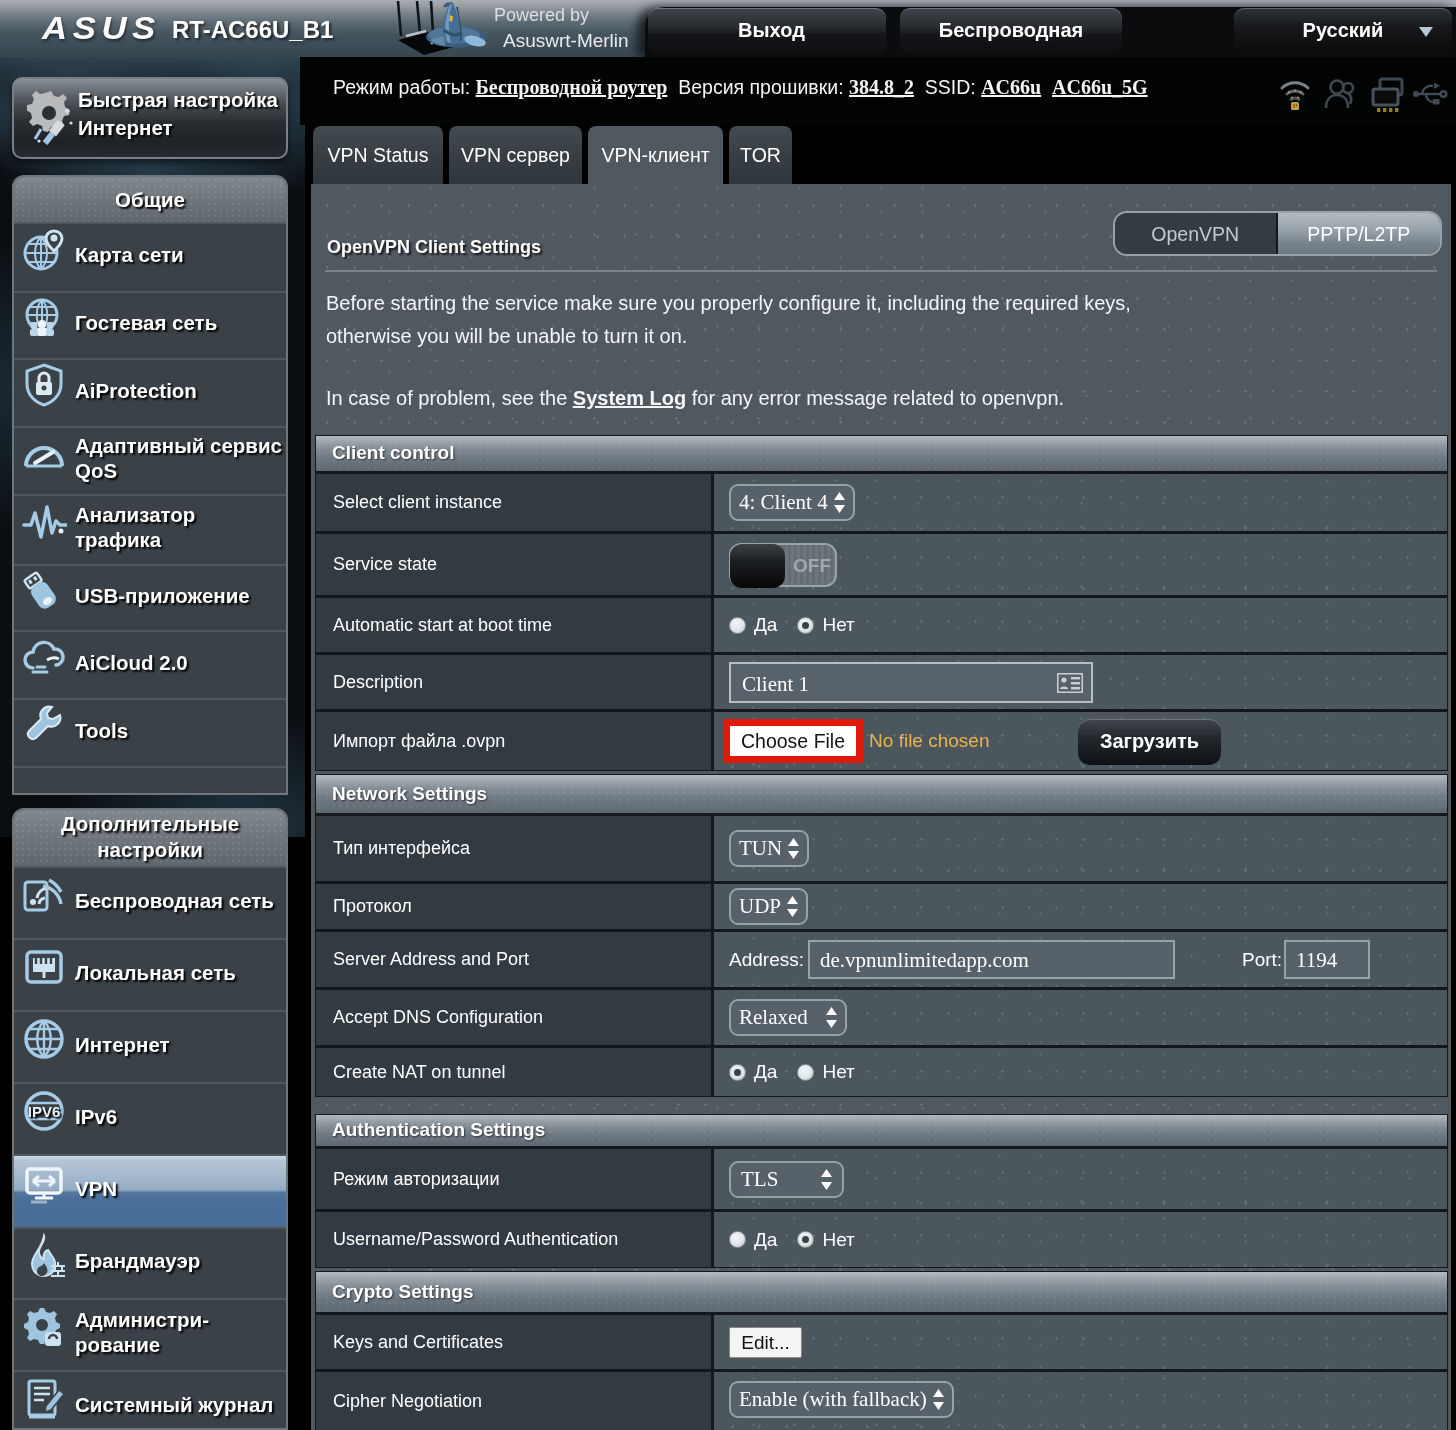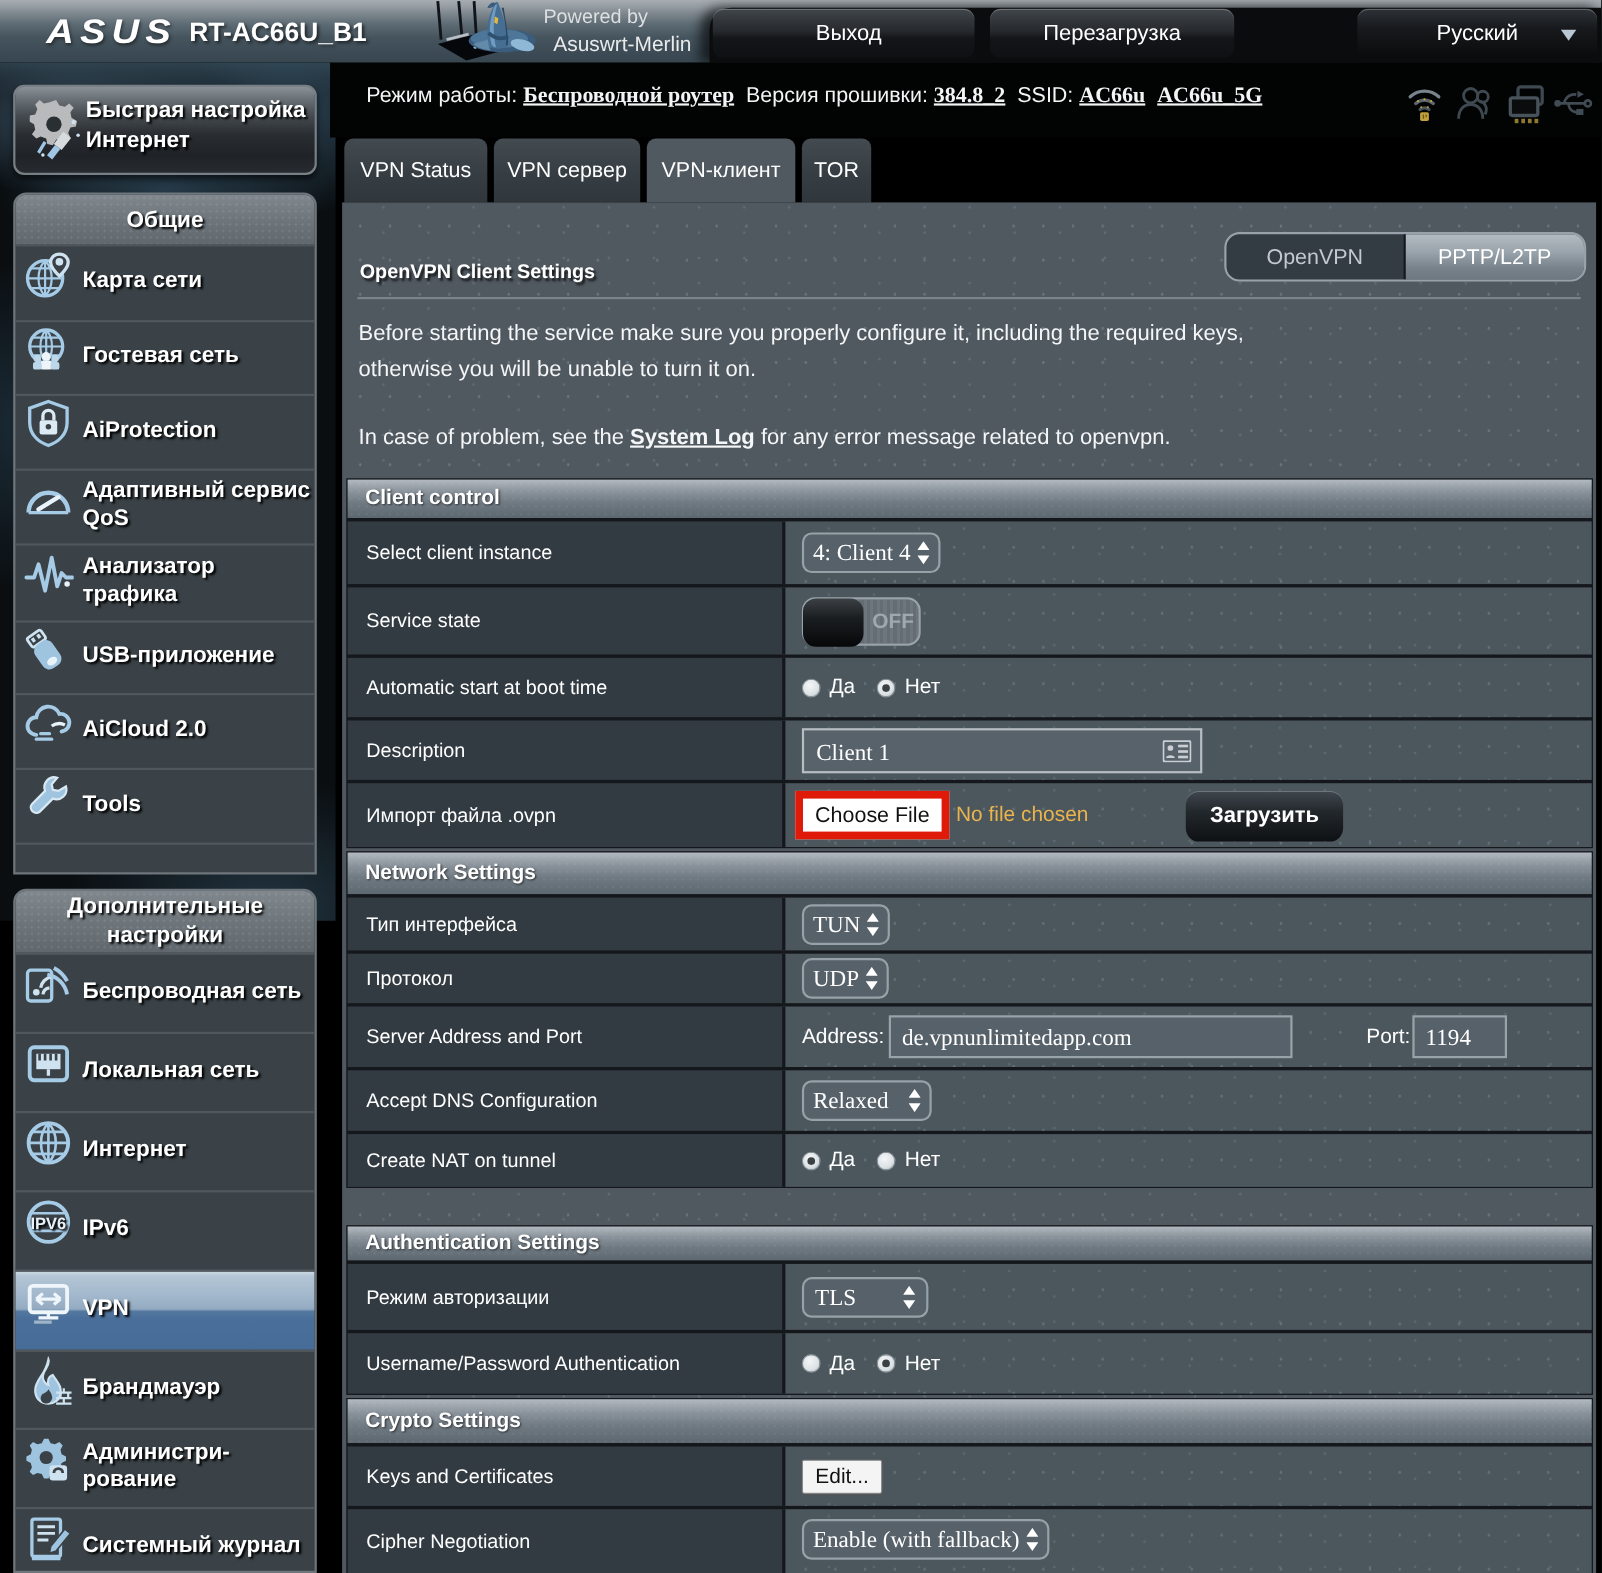--- a/index.html
+++ b/index.html
@@ -13,21 +13,21 @@
   #banner .blackr { position:absolute; left:645px; top:7px; width:811px; height:50px;
     background:#0a0c0d; border-top-left-radius:20px; box-shadow:-8px 0 10px rgba(10,12,13,.7); }
   #logo { position:absolute; left:42px; top:11px; color:#fff; font-weight:bold;
     font-style:italic; font-size:31px; letter-spacing:5px; transform:scaleX(1.12);
     transform-origin:left; text-shadow:1px 2px 3px rgba(0,0,0,.5); }
   #model { position:absolute; left:172px; top:16px; color:#fff; font-weight:bold;
     font-size:24px; text-shadow:2px 2px 3px rgba(0,0,0,.6); }
   #powered { position:absolute; left:494px; top:5px; color:#dddfe1; font-size:18px; }
   #powered .l2 { display:block; margin-left:9px; margin-top:4px; font-size:19px; color:#e8eaeb; }
   .topbtn { position:absolute; top:8px; height:45px; border-radius:10px; color:#fff;
-    font-weight:normal; font-size:20px; text-align:center; line-height:44px;
+    font-weight:bold; font-size:20px; text-align:center; line-height:44px;
     background:linear-gradient(180deg,#40464b 0%,#26292d 45%,#131518 60%,#0e1012 100%);
     box-shadow:inset 0 1px 0 rgba(255,255,255,.25); }
   #btn-exit { left:648px; width:238px; }
   #btn-reboot { left:900px; width:222px; }
   #btn-lang { left:1234px; width:218px;
     background:linear-gradient(180deg,#2e3338 0%,#17191c 40%,#0a0b0c 100%); }
   #btn-lang .tri { position:absolute; right:19px; top:19px; width:0; height:0;
     border-left:7px solid transparent; border-right:7px solid transparent;
     border-top:10px solid #b7c7d3; }
 
@@ -155,21 +155,21 @@
       <path d="M60 40 a30 10 0 0 0 16 6 q-3-5-2-10 z" fill="#648aa9"></path>
       <path d="M75 41 C71 30 73 16 80 3 C81 1 82 1 83 3 C87 13 91 28 92 41 C86 46 79 45 75 41 Z" fill="#456e92"></path>
       <path d="M80 4 C75 17 74 30 77 41 C79 43 80 43 81 43 C78 32 78 17 82 4 Z" fill="#6f9cc0"></path>
       <path d="M86 7 C89 17 91 30 90 42 L92 40 C92 29 89 16 88 7 Z" fill="#2a4a66"></path>
       <path d="M81 3 C80 6 77 8 73 7 C75 3 78 1 81 3 Z" fill="#3a5d7e"></path>
       <path d="M74 30 q10 8 18 3" stroke="#2f5170" stroke-width="3.4" fill="none"></path>
       <path d="M80 15 l3 1.5 -0.8 5.5 -3-1.5 z" fill="#e2b93e"></path>
     </svg>
     <div id="powered">Powered by<span class="l2">Asuswrt-Merlin</span></div>
     <div class="topbtn" id="btn-exit" style="text-indent:9px;">Выход</div>
-    <div class="topbtn" id="btn-reboot">Перезагрузка</div>
+    <div class="topbtn" id="btn-reboot">Беспроводная</div>
     <div class="topbtn" id="btn-lang">Русский<span class="tri"></span></div>
   </div>
 
   <div id="lefttex"></div>
 
   <div id="infobar">
     <div id="infotext">Режим работы: <b class="lnk">Беспроводной роутер</b>&nbsp;
       Версия прошивки: <b class="lnk">384.8_2</b>&nbsp; SSID: <b class="lnk">AC66u</b>&nbsp;
       <b class="lnk">AC66u_5G</b></div>
     <svg style="position:absolute;left:978px;top:20px;" width="34" height="34" viewBox="0 0 34 34">
@@ -462,21 +462,21 @@
         <div class="rc">
           <span style="margin-left:-6px;display:inline-block;border:7px solid #df1a09;background:#fff;height:44px;line-height:31px;padding:0 11px;color:#111;font-size:19.5px;">Choose File</span>
           <span style="margin-left:6px;color:#e9b44c;font-size:19px;">No file chosen</span>
           <span style="position:absolute;left:364px;top:7px;width:143px;height:46px;border-radius:12px;background:linear-gradient(180deg,#41484e 0%,#23282c 40%,#0e1114 100%);box-shadow:inset 0 1px 0 rgba(255,255,255,.25);color:#fff;font-weight:bold;font-size:20px;text-align:center;line-height:45px;">Загрузить</span>
         </div>
       </div>
     </div>
 
     <div class="tbl" style="top:590px;">
       <div class="thead" style="height:38px;line-height:37px;">Network Settings</div>
-      <div class="trow" style="height:51px;">
+      <div class="trow" style="height:68px;">
         <div class="lc">Тип интерфейса</div>
         <div class="rc">
             <span class="sel">TUN<span class="arr">
                 <svg width="11" height="21" viewBox="0 0 11 21">
                   <polygon points="5.5,0 11,8 0,8" fill="#fff"></polygon>
                   <polygon points="5.5,21 11,13 0,13" fill="#fff"></polygon>
                 </svg>
               </span></span>
           </div>
       </div>

